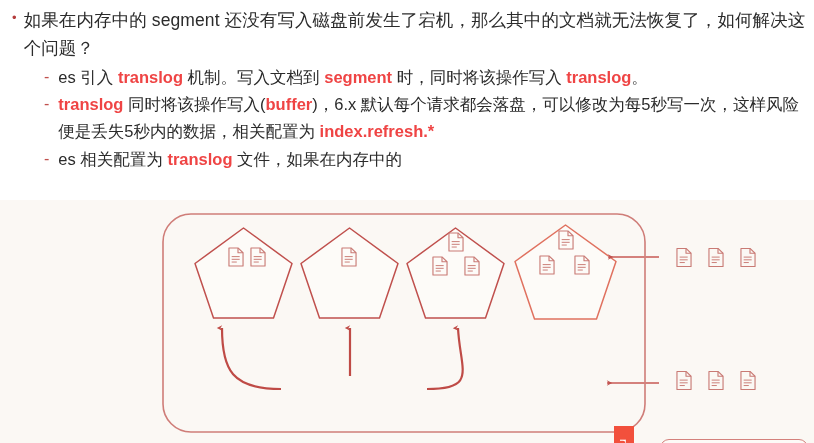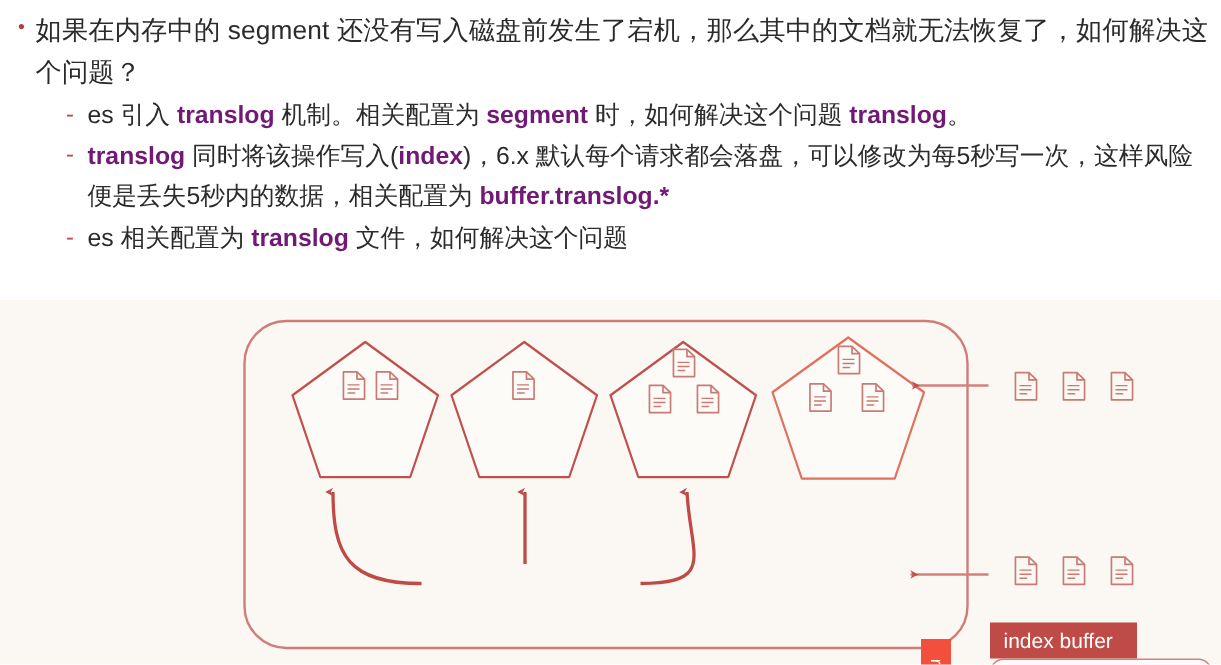--- a/index.html
+++ b/index.html
@@ -54,21 +54,21 @@
   .bullet-l2 .dash {
     color: #c0504d;
     flex: 0 0 auto;
     margin: 0 9px 0 0;
     font-size: 16px;
     line-height: 1.66;
   }
   .bullet-l2 .body { flex: 1 1 auto; }
 
   .hl {
-    color: #701a75;
+    color: #ef4444;
     font-weight: bold;
   }
 
   
   #diagram {
     position: absolute;
     left: 0;
     top: 200px;
     width: 814px;
     height: 243px;
@@ -126,29 +126,29 @@
 <div id="slide-text">
 
   <div class="bullet-l1">
     <span class="dot">•</span>
     <span class="body"><span>如果在内存中的 segment 还没有写入磁盘前发生了宕机，那么其中的文档就无法恢复了，如何解决这个问题？</span></span>
   </div>
 
   <div class="sub-list">
     <div class="bullet-l2">
       <span class="dash">-</span>
-      <span class="body"><span>es 引入 </span><span class="hl">translog</span><span> 机制。相关配置为 </span><span class="hl">segment</span><span> 时，如何解决这个问题 </span><span class="hl">translog</span><span>。</span></span>
+      <span class="body"><span>es 引入 </span><span class="hl">translog</span><span> 机制。写入文档到 </span><span class="hl">segment</span><span> 时，同时将该操作写入 </span><span class="hl">translog</span><span>。</span></span>
     </div>
     <div class="bullet-l2">
       <span class="dash">-</span>
-      <span class="body"><span class="hl">translog</span><span> 同时将该操作写入(</span><span class="hl">index</span><span>)，6.x 默认每个请求都会落盘，可以修改为每5秒写一次，这样风险便是丢失5秒内的数据，相关配置为 </span><span class="hl">buffer.translog.*</span></span>
+      <span class="body"><span class="hl">translog</span><span> 同时将该操作写入(</span><span class="hl">buffer</span><span>)，6.x 默认每个请求都会落盘，可以修改为每5秒写一次，这样风险便是丢失5秒内的数据，相关配置为 </span><span class="hl">index.refresh.*</span></span>
     </div>
     <div class="bullet-l2">
       <span class="dash">-</span>
-      <span class="body"><span>es 相关配置为 </span><span class="hl">translog</span><span> 文件，如何解决这个问题</span></span>
+      <span class="body"><span>es 相关配置为 </span><span class="hl">translog</span><span> 文件，如果在内存中的</span></span>
     </div>
   </div>
 
 </div>
 
 <div id="diagram">
 
   <svg width="814" height="243" viewBox="0 0 814 243">
     <defs>
       <marker id="arrowhead-up" markerWidth="7" markerHeight="7" refX="3.2" refY="5.6" orient="auto" markerUnits="userSpaceOnUse">
@@ -201,18 +201,15 @@
 
     <use href="#doc-glyph" x="676" y="170" width="16" height="21"></use>
     <use href="#doc-glyph" x="708" y="170" width="16" height="21"></use>
     <use href="#doc-glyph" x="740" y="170" width="16" height="21"></use>
   </svg>
 
   <div class="vlabel" id="refresh-label">
     <span>refresh</span>
   </div>
 
-  <div class="panel-title" id="index-buffer-title">
-    <span>index buffer</span>
-  </div>
   <div class="panel-body" id="index-buffer-body"></div>
 
 </div>
 
 </body></html>

